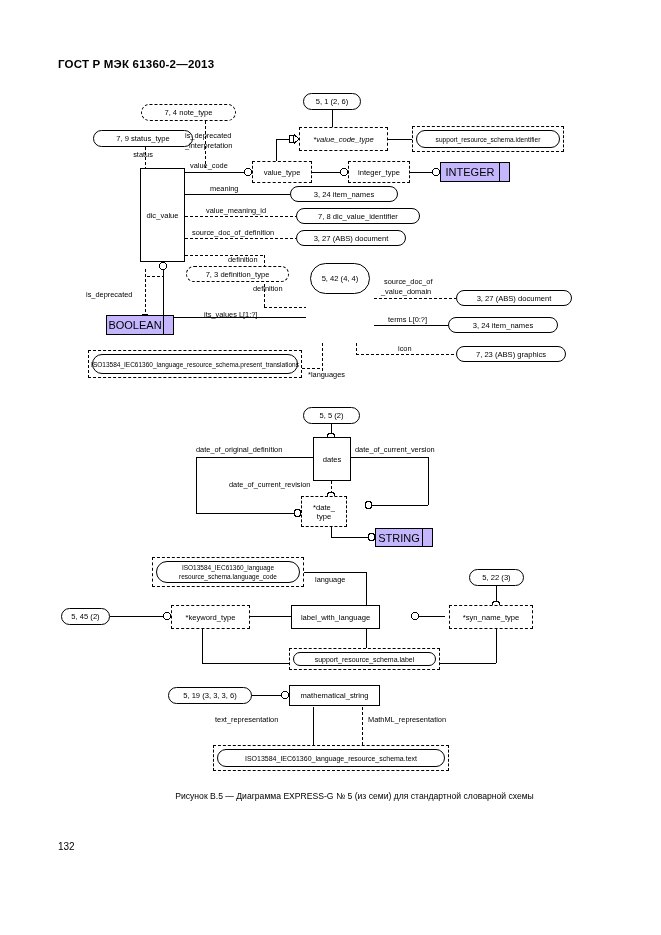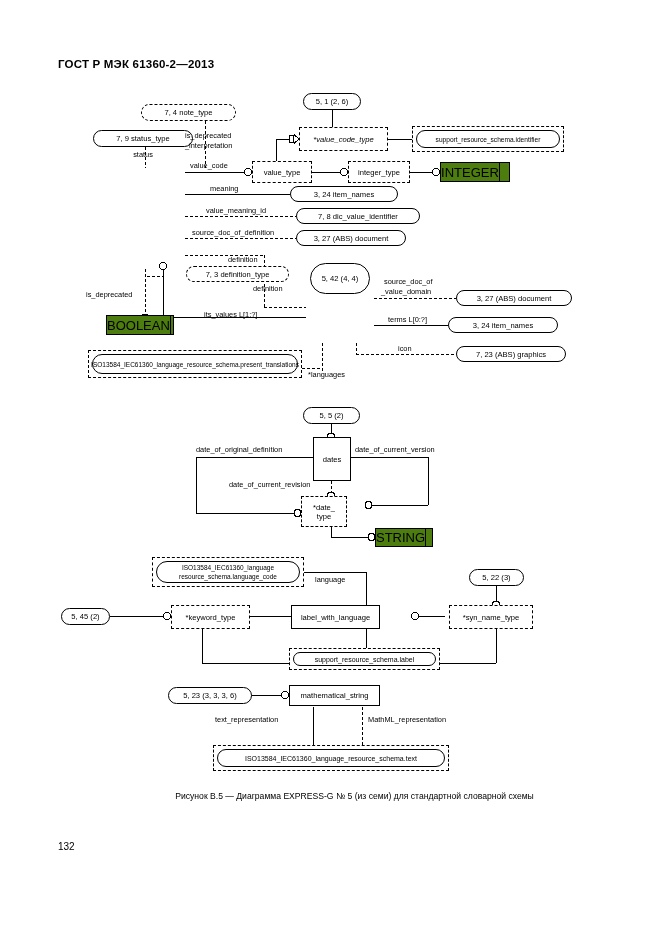--- a/index.html
+++ b/index.html
@@ -85,23 +85,23 @@
     font-size: 7.4px; line-height: 9px;
     background: #fff;
   }
   .schemaref > .inner.wrap { white-space: normal; padding: 0 4px; }
 
   
   .typebox {
     position: absolute;
     box-sizing: border-box;
     border: 1px solid #000;
-    background: #4d7c0f;
+    background: #c4b5fd;
     display: flex;
-    font-size: 13px;
+    font-size: 11px;
   }
   .typebox .name {
     flex: 1;
     display: flex; align-items: center; justify-content: center;
   }
   .typebox .tail {
     width: 9px;
     border-left: 1px solid #000;
   }
 
@@ -244,20 +244,21 @@
   <div class="node round" style="left:93px; top:130px; width:100px; height:17px;">7, 9 status_type</div>
 
   <div class="node round" style="left:303px; top:93px; width:58px; height:17px;">5, 1 (2, 6)</div>
 
   <div class="node dashed" style="left:299px; top:127px; width:89px; height:24px;font-style:italic;">*value_code_type</div>
 
   <div class="schemaref" style="left:412px; top:126px; width:152px; height:26px;">
     <div class="inner" style="font-size:6.6px;">support_resource_schema.identifier</div>
   </div>
 
+  <div class="node solid" style="left:140px; top:168px; width:45px; height:94px;">dic_value</div>
 
   <div class="node dashed" style="left:252px; top:161px; width:60px; height:22px;">value_type</div>
 
   <div class="node dashed" style="left:348px; top:161px; width:62px; height:22px;">integer_type</div>
 
   <div class="typebox" style="left:440px; top:162px; width:70px; height:20px;">
     <div class="name">INTEGER</div>
     <div class="tail"></div>
   </div>
 
@@ -312,21 +313,21 @@
   <div class="node solid" style="left:291px; top:605px; width:89px; height:24px;">label_with_language</div>
 
   <div class="node round" style="left:469px; top:569px; width:55px; height:17px;">5, 22 (3)</div>
 
   <div class="node dashed" style="left:449px; top:605px; width:84px; height:24px;">*syn_name_type</div>
 
   <div class="schemaref" style="left:289px; top:648px; width:151px; height:22px;">
     <div class="inner" style="font-size:7px;">support_resource_schema.label</div>
   </div>
 
-  <div class="node round" style="left:168px; top:687px; width:84px; height:17px;">5, 23 (3, 3, 3, 6)</div>
+  <div class="node round" style="left:168px; top:687px; width:84px; height:17px;">5, 19 (3, 3, 3, 6)</div>
 
   <div class="node solid" style="left:289px; top:685px; width:91px; height:21px;">mathematical_string</div>
 
   <div class="schemaref" style="left:213px; top:745px; width:236px; height:26px;">
     <div class="inner" style="font-size:7px;">ISO13584_IEC61360_language_resource_schema.text</div>
   </div>
 
   <div class="lbl c" style="left:103px; top:150px; width:80px;">status</div>
 
   <div class="lbl" style="left:185px; top:131px;">is_deprecated</div>

